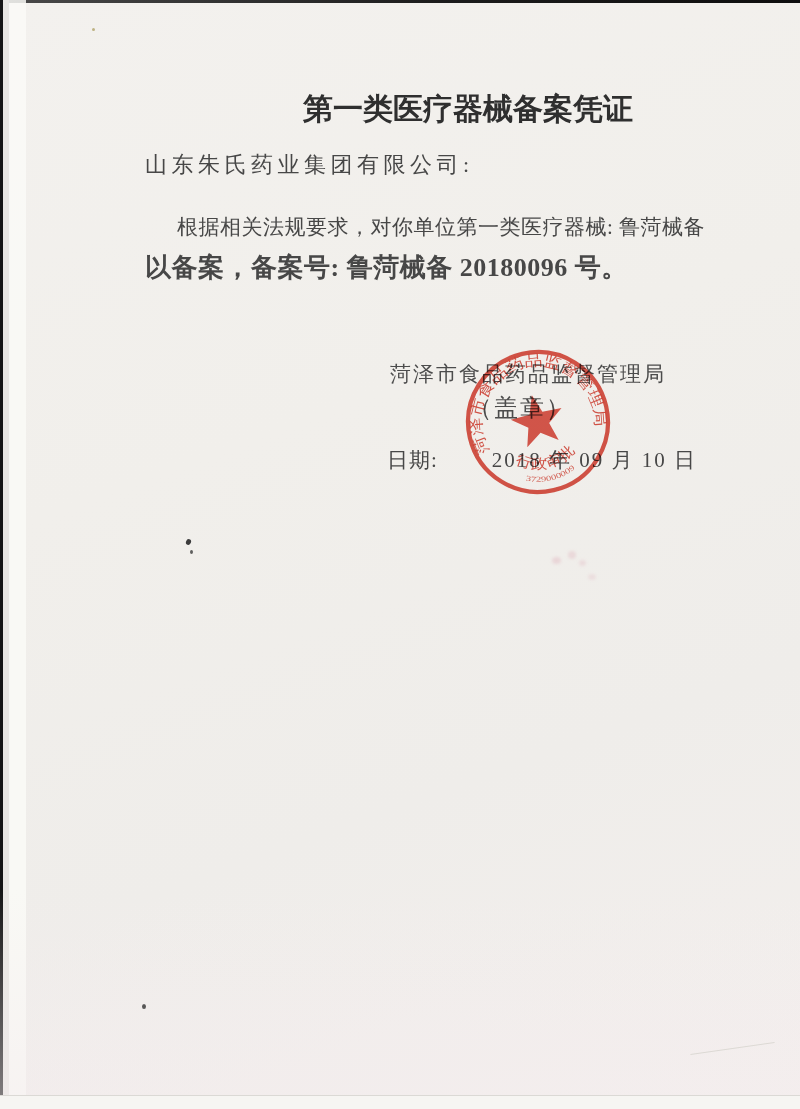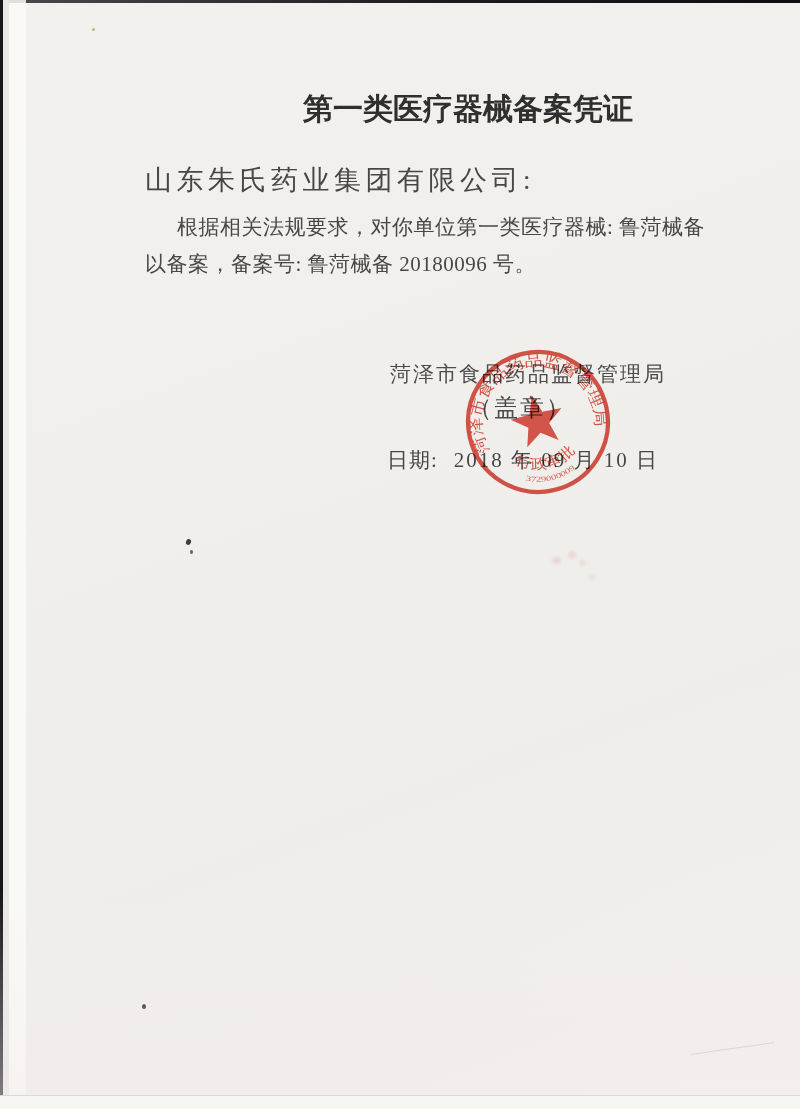--- a/index.html
+++ b/index.html
@@ -24,27 +24,27 @@
     background:linear-gradient(180deg,rgba(244,236,238,0) 0%,rgba(244,236,238,.5) 100%);pointer-events:none;}
 
   
   .doc-text{position:absolute;white-space:nowrap;}
   .title{
     left:287px;top:76px;
     font-size:30px;line-height:34px;font-weight:bold;color:#2f2f2f;
     font-family:"Liberation Sans","DejaVu Sans",sans-serif;
     margin:16px;letter-spacing:0px;
   }
-  .addressee{left:145px;top:162px;font-size:27px;letter-spacing:4.5px;}
+  .addressee{left:145px;top:150px;font-size:22px;letter-spacing:4.5px;}
   .body-line1{left:177px;top:213px;font-size:21px;letter-spacing:0.5px;}
-  .body-line2{left:145px;top:250px;font-size:21px;letter-spacing:0.5px;}
+  .body-line2{left:145px;top:250px;font-size:26px;letter-spacing:0.5px;font-weight:bold;}
   .authority{left:390px;top:360px;font-size:21px;letter-spacing:2px;color:#4c4c4c;}
   .seal-note{left:468px;top:392px;font-size:24px;letter-spacing:2px;color:#4c4c4c;}
   .date-line{left:387px;top:446px;font-size:21px;letter-spacing:1px;}
-  .date-line .date-value{margin-left:16px;letter-spacing:2px;}
+  .date-line .date-value{margin-left:54px;letter-spacing:2px;}
 
   
   .seal{
     position:absolute;left:462px;top:346px;width:152px;height:152px;
     transform:rotate(-13deg);
     mix-blend-mode:multiply;
     opacity:.93;
   }
   .seal text{font-family:"Liberation Serif","DejaVu Serif",serif;}
 

